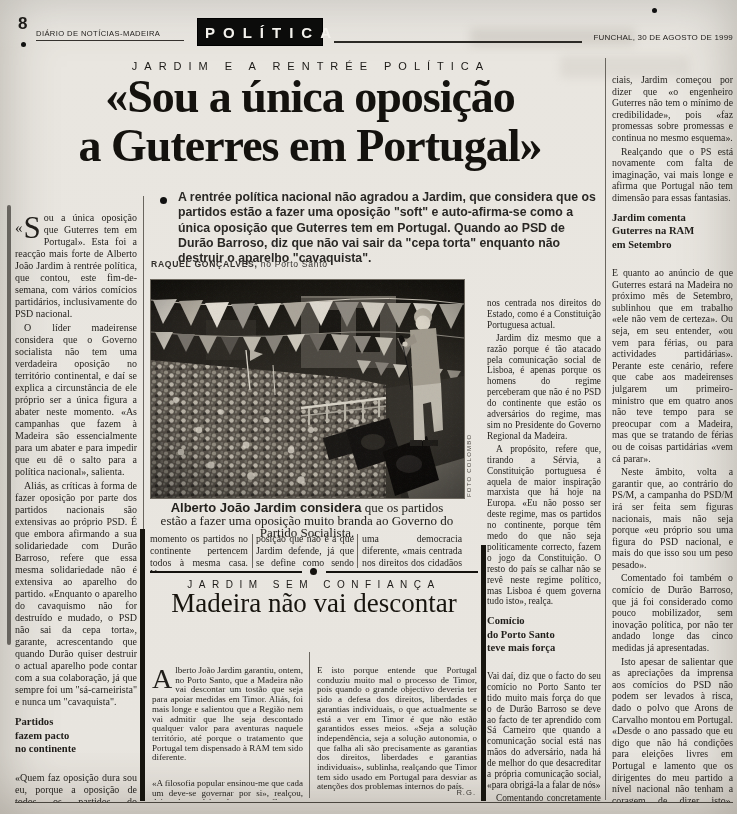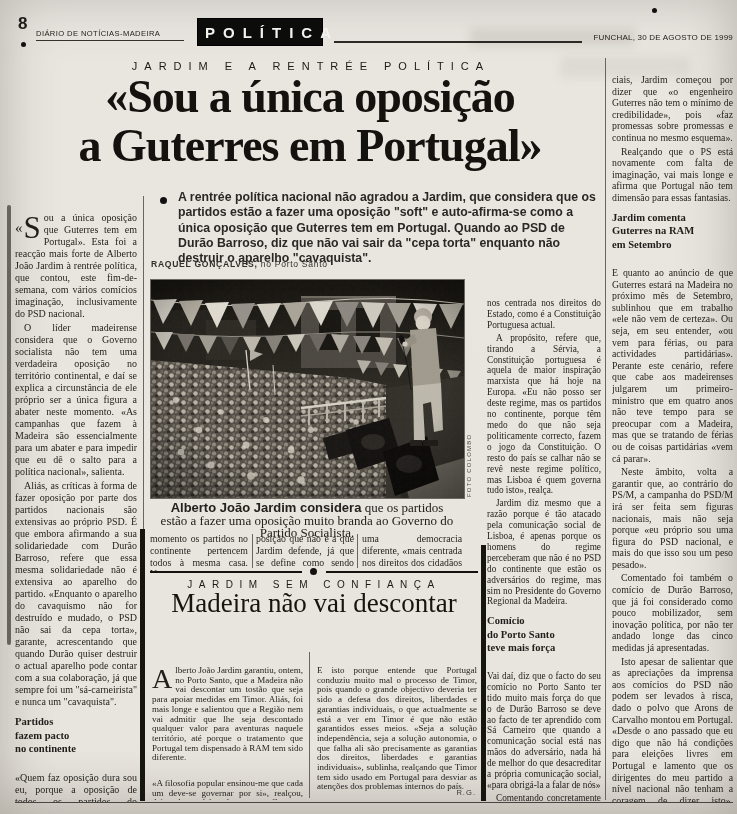--- a/index.html
+++ b/index.html
@@ -90,21 +90,21 @@
   <div class="abs kicker">JARDIM E A RENTRÉE POLÍTICA</div>
   <div class="abs hl hl1">«Sou a única oposição</div>
   <div class="abs hl hl2">a Guterres em Portugal»</div>
 
   <div class="abs sfdot"></div>
   <div class="abs standfirst">A rentrée política nacional não agradou a Jardim, que considera que os partidos estão a fazer uma oposição "soft" e auto-afirma-se como a única oposição que Guterres tem em Portugal. Quando ao PSD de Durão Barroso, diz que não vai sair da "cepa torta" enquanto não destruir o aparelho "cavaquista".</div>
   <div class="abs byline"><b>RAQUEL GONÇALVES,</b><span> no Porto Santo</span></div>
 
   <div class="col c1">
     <p class="noind">
-      <span class="oq">«</span><span class="dc">S</span><span>ou a única oposição que Guterres tem em Portugal». Esta foi a reacção mais forte de Alberto João Jardim à rentrée política, que contou, este fim-de-semana, com vários comícios imaginação, inclusivamente do PSD nacional.</span>
+      <span class="oq">«</span><span class="dc">S</span><span>ou a única oposição que Guterres tem em Portugal». Esta foi a reacção mais forte de Alberto João Jardim à rentrée política, que contou, este fim-de-semana, com vários comícios partidários, inclusivamente do PSD nacional.</span>
     </p>
     <p>O líder madeirense considera que o Governo socialista não tem uma verdadeira oposição no território continental, e daí se explica a circunstância de ele próprio ser a única figura a abater neste momento. «As campanhas que fazem à Madeira são essencialmente para um abater e para impedir que eu dê o salto para a política nacional», salienta.</p>
     <p>Aliás, as críticas à forma de fazer oposição por parte dos partidos nacionais são extensivas ao próprio PSD. É que embora afirmando a sua solidariedade com Durão Barroso, refere que essa mesma solidariedade não é extensiva ao aparelho do partido. «Enquanto o aparelho do cavaquismo não for destruído e mudado, o PSD não sai da cepa torta», garante, acrescentando que quando Durão quiser destruir o actual aparelho pode contar com a sua colaboração, já que sempre foi um "sá-carneirista" e nunca um "cavaquista".</p>
     <div class="subhd">
       <div>Partidos</div>
       <div>fazem pacto</div>
       <div>no continente</div>
     </div>
     <p class="noind">«Quem faz oposição dura sou eu, porque a oposição de todos os partidos do continente é muito "soft". Acho que eles já fizeram o seu pacto há muito tempo à volta do regime», salientou.</p>
 
@@ -246,22 +246,22 @@
   <div class="col mini" style="left:362px;width:100px;">uma democracia diferente, «mais centrada nos direitos dos cidadãos e me-</div>
   <div class="abs vthin" style="left:252px;top:534px;height:34px;"></div>
   <div class="abs vthin" style="left:357px;top:534px;height:34px;"></div>
 
   <div class="abs divl" style="left:150px;width:152px;"></div>
   <div class="abs divdot"></div>
   <div class="abs divl" style="left:326px;width:152px;"></div>
 
   <div class="col c4">
     <p class="noind">nos centrada nos direitos do Estado, como é a Constituição Portuguesa actual.</p>
+    <p>Jardim diz mesmo que a razão porque é tão atacado pela comunicação social de Lisboa, é apenas porque os homens do regime perceberam que não é no PSD do continente que estão os adversários do regime, mas sim no Presidente do Governo Regional da Madeira.</p>
     <p>A propósito, refere que, tirando a Sérvia, a Constituição portuguesa é aquela de maior inspiração marxista que há hoje na Europa. «Eu não posso ser deste regime, mas os partidos no continente, porque têm medo do que não seja politicamente correcto, fazem o jogo da Constituição. O resto do país se calhar não se revê neste regime político, mas Lisboa é quem governa tudo isto», realça.</p>
-    <p>Jardim diz mesmo que a razão porque é tão atacado pela comunicação social de Lisboa, é apenas porque os homens do regime perceberam que não é no PSD do continente que estão os adversários do regime, mas sim no Presidente do Governo Regional da Madeira.</p>
     <div class="subhd">
       <div>Comício</div>
       <div>do Porto Santo</div>
       <div>teve mais força</div>
     </div>
     <p class="noind">Vai daí, diz que o facto do seu comício no Porto Santo ter tido muito mais força do que o de Durão Barroso se deve ao facto de ter aprendido com Sá Carneiro que quando a comunicação social está nas mãos do adversário, nada há de melhor do que desacreditar a própria comunicação social, «para obrigá-la a falar de nós»</p>
     <p>Comentando concretamente o comício de António Guterres, com mais promessas de medidas so-</p>
   </div>
 
   <div class="col c5">

